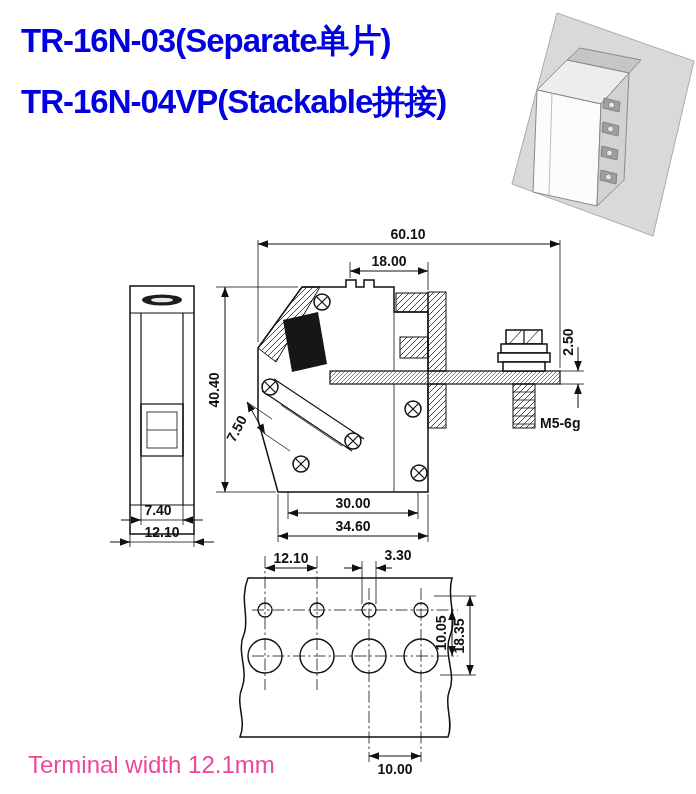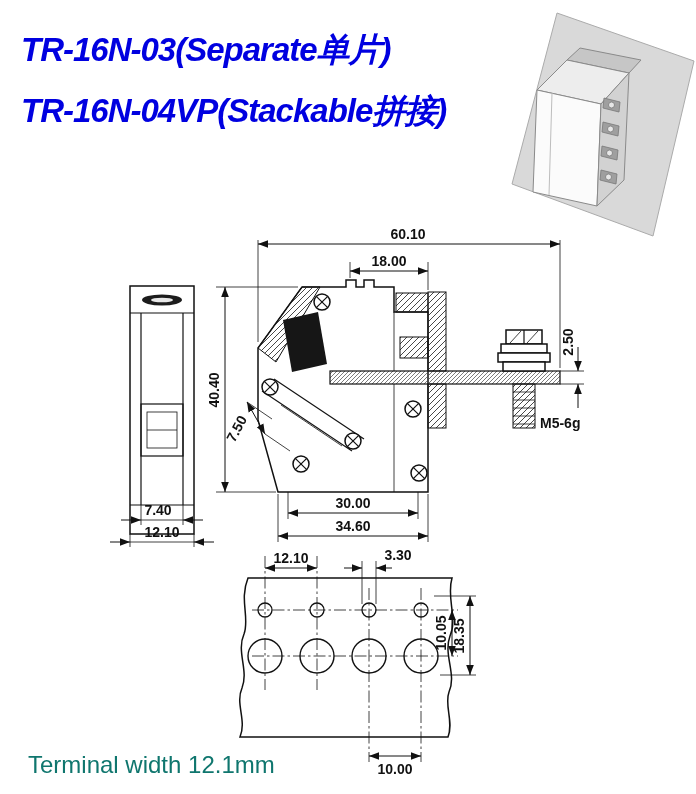--- a/index.html
+++ b/index.html
@@ -1,23 +1,23 @@
 <!DOCTYPE html>
 <html><head>
 <meta charset="utf-8">
 <style>
   * { margin:0; padding:0; box-sizing:border-box; }
   html,body { width:696px; height:794px; }
   body { background:#ffffff; font-family:"Liberation Sans",sans-serif; position:relative; overflow:hidden; }
   .page { position:absolute; inset:0; background:#fff; }
-  .titles { position:absolute; left:21px; top:33px; z-index:2;font-style:italic; }
+  .titles { position:absolute; left:21px; top:24px; z-index:2; }
   .title-line { font-weight:bold; font-size:33px; letter-spacing:-1px; color:#0000e0; line-height:1.05; white-space:nowrap; }
   .title-line + .title-line { margin-top:26px; }
   svg.drawing { position:absolute; left:0; top:0; z-index:1; }
-  .footer-note { position:absolute; left:28px; top:751px; font-size:24px; color:#0f766e; z-index:2; }
+  .footer-note { position:absolute; left:28px; top:751px; font-size:24px; color:#ec4899; z-index:2; }
   svg text { font-family:"Liberation Sans",sans-serif; font-weight:bold; font-size:14px; fill:#111; }
   .oln { fill:#fff; stroke:#111; stroke-width:1.5; }
   .ln { stroke:#111; stroke-width:1.2; fill:none; }
   .thin { stroke:#111; stroke-width:0.8; fill:none; }
   .dim { stroke:#111; stroke-width:1; fill:none; }
   .cl { stroke:#111; stroke-width:0.8; fill:none; stroke-dasharray:12 3 2.5 3; }
   .hat { fill:url(#hatch); stroke:#111; stroke-width:1; }
   .iso { stroke:#8a8a8a; stroke-width:1; }
 </style>
 </head>

